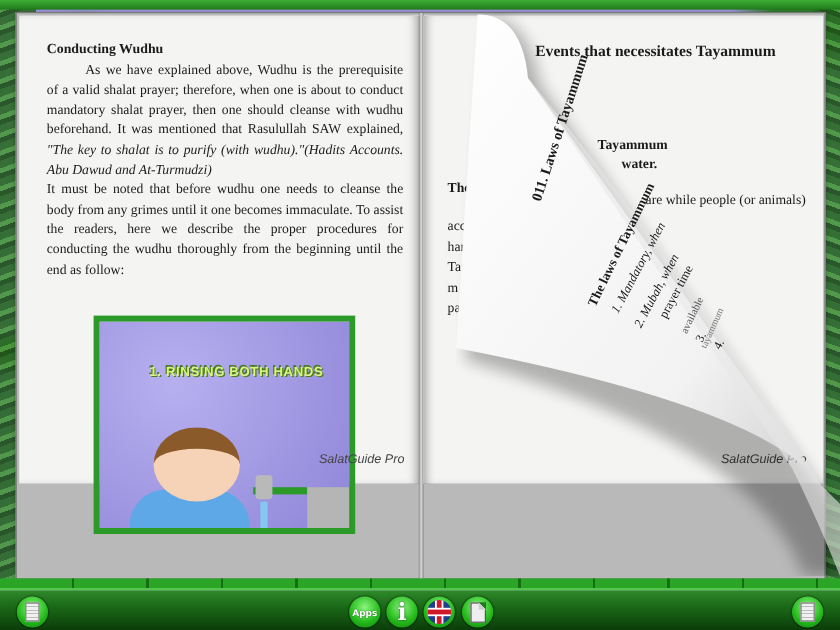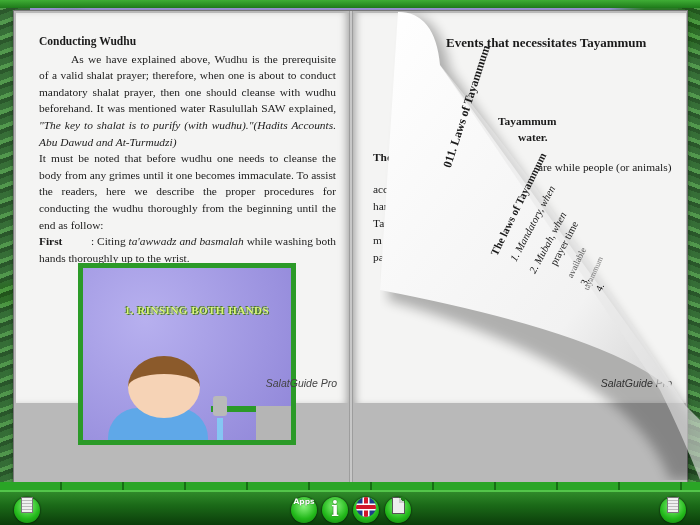--- a/index.html
+++ b/index.html
@@ -56,21 +56,21 @@
   .left-content .indent { text-indent: 32px; }
   .first-row b { display: inline-block; width: 52px; }
   .illustration {
     position: absolute; left: 62px; top: 250px; width: 218px; height: 182px;
     background: radial-gradient(circle at 30% 30%, #b7b0ef, #8f85d8);
     border: 5px solid #2b9a28;
     overflow: hidden;
   }
   .illu-title {
     position: absolute; left: 0; top: 36px; width: 100%;
-    text-align: center; font-family: Liberation Serif, serif;
+    text-align: center; font-family: Liberation Sans, sans-serif;
     font-weight: bold; font-size: 11px; color: #d9f47a;
     text-shadow: 1px 1px 0 #4a7a22, -1px -1px 0 #4a7a22;
     letter-spacing: .5px;
     padding-left: 20px;
   }
   .boy-head {
     position: absolute; left: 45px; top: 88px; width: 72px; height: 62px;
     background: #f6d3b6; border-radius: 50%;
     border-top: 18px solid #8b5a2b;
   }
@@ -124,21 +124,21 @@
     border-top: 2px solid #53c54a;
   }
   .bamboo-bottom {
     position: absolute; left: 0; top: 482px; width: 700px; height: 9px;
     background: repeating-linear-gradient(90deg, #2aa526 0 60px, #166e14 60px 62px);
   }
   .tb-btn {
     position: absolute; top: 5px; width: 26px; height: 26px; border-radius: 50%;
     background: radial-gradient(circle at 50% 35%, #8af57d, #22b81a 60%, #137a0f);
     box-shadow: 0 0 2px #000;
-    display: flex; align-items: flex-start; justify-content: center;
+    display: flex; align-items: center; justify-content: center;
     cursor: pointer;
   }
   .doc-glyph {
     width: 12px; height: 16px; background: #f0f0f0; border: 1px solid #777;
     background-image: repeating-linear-gradient(#f0f0f0 0 2px, #bbb 2px 3px);
   }
   .apps-glyph {
     font-family: "DejaVu Sans", sans-serif; font-weight: bold; font-size: 7.5px; color: #fff;
     text-shadow: 0 0 1px #0a4a08;
   }
@@ -171,23 +171,22 @@
 
 <div class="bg"></div>
 <div class="leaf-left"></div>
 <div class="leaf-right"></div>
 <div class="bamboo-top"></div>
 
 <div class="book">
   <div class="page left">
     <div class="left-content">
       <h2>Conducting Wudhu</h2>
-      <p class="indent"><span>As we have explained above, Wudhu is the prerequisite of a valid shalat prayer; therefore, when one is about to conduct mandatory shalat prayer, then one should cleanse with wudhu beforehand. It was mentioned water Rasulullah SAW explained,</span> <i>"The key to shalat is to purify (with wudhu)."(Hadits Accounts. Abu Dawud and At-Turmudzi)</i></p>
+      <p class="indent"><span>As we have explained above, Wudhu is the prerequisite of a valid shalat prayer; therefore, when one is about to conduct mandatory shalat prayer, then one should cleanse with wudhu beforehand. It was mentioned that Rasulullah SAW explained,</span> <i>"The key to shalat is to purify (with wudhu)."(Hadits Accounts. Abu Dawud and At-Turmudzi)</i></p>
       <p>It must be noted that before wudhu one needs to cleanse the body from any grimes until it one becomes immaculate.   To assist the readers, here we describe the proper procedures for conducting the wudhu thoroughly from the beginning until the end as follow:</p>
-      <p class="first-row"><b>First</b><span>:</span> <span>Citing </span><i>ta'awwadz and basmalah</i><span> while washing both hands thoroughly up to the wrist.</span></p>
     </div>
     <div class="illustration">
       <div class="illu-title">1. RINSING BOTH HANDS</div>
       <div class="boy-body"></div>
       <div class="boy-head"></div>
       <div class="faucet"></div>
       <div class="faucet-head"></div>
       <div class="water"></div>
       <div class="wall"></div>
     </div>

